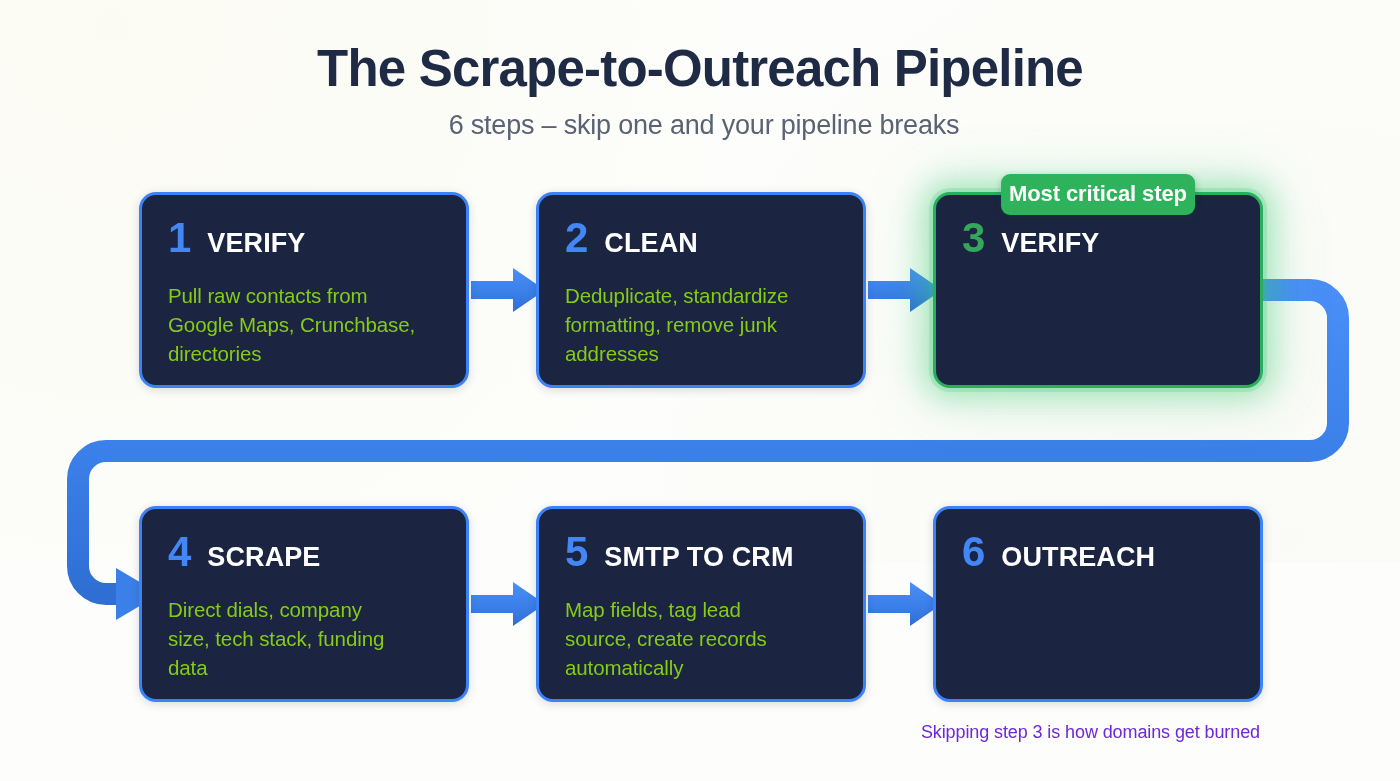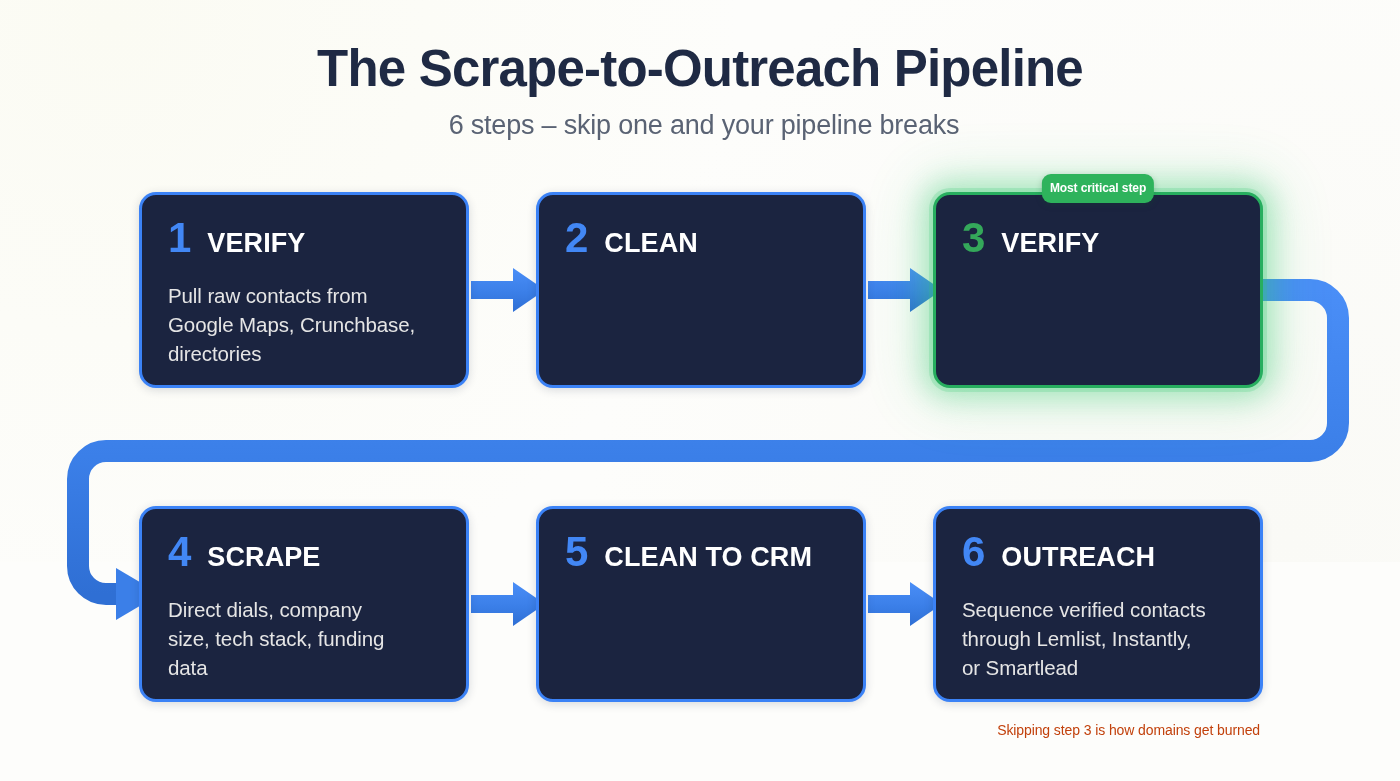--- a/index.html
+++ b/index.html
@@ -112,49 +112,49 @@
     font-weight: 700;
     color: #ffffff;
     letter-spacing: 0.1px;
     line-height: 1;
   }
 
   .card-desc {
     margin-top: 18px;
     font-size: 20.5px;
     line-height: 1.42;
-    color: #e5e5e5;
+    color: #84cc16;
     letter-spacing: -0.1px;
     white-space: pre-line;
   }
 
   
   .badge {
     position: absolute;
     top: -21px;
     left: 50%;
     transform: translateX(-50%);
     background: #2eb35c;
     color: #ffffff;
-    font-size: 12px;
+    font-size: 22px;
     font-weight: 700;
     letter-spacing: -0.1px;
     padding: 7px 8px 8px;
     border-radius: 9px;
     white-space: nowrap;
     box-shadow: 0 2px 6px rgba(20,80,40,0.25);
   }
 
   
   .footnote {
     position: absolute;
     top: 722px;
     right: 140px;
-    font-size: 14px;
-    color: #c2410c;
+    font-size: 18px;
+    color: #6d28d9;
     letter-spacing: -0.1px;
   }
 </style>
 </head>
 <body>
 
 <div class="stage">
 
   <div class="bg-tint"></div>
 
@@ -214,20 +214,23 @@
       <div class="card-desc">Pull raw contacts from
 Google Maps, Crunchbase,
 directories</div>
     </div>
 
     <div class="card">
       <div class="card-head">
         <span class="card-num">2</span>
         <span class="card-title">CLEAN</span>
       </div>
+      <div class="card-desc">Deduplicate, standardize
+formatting, remove junk
+addresses</div>
     </div>
 
     <div class="card highlight">
       <div class="badge">Most critical step</div>
       <div class="card-head">
         <span class="card-num">3</span>
         <span class="card-title">VERIFY</span>
       </div>
     </div>
 
@@ -241,31 +244,31 @@
         <span class="card-title">SCRAPE</span>
       </div>
       <div class="card-desc">Direct dials, company
 size, tech stack, funding
 data</div>
     </div>
 
     <div class="card">
       <div class="card-head">
         <span class="card-num">5</span>
-        <span class="card-title">CLEAN TO CRM</span>
-      </div>
+        <span class="card-title">SMTP TO CRM</span>
+      </div>
+      <div class="card-desc">Map fields, tag lead
+source, create records
+automatically</div>
     </div>
 
     <div class="card">
       <div class="card-head">
         <span class="card-num">6</span>
         <span class="card-title">OUTREACH</span>
       </div>
-      <div class="card-desc">Sequence verified contacts
-through Lemlist, Instantly,
-or Smartlead</div>
     </div>
 
   </div>
 
   <div class="footnote">Skipping step 3 is how domains get burned</div>
 
 </div>
 
 </body></html>

